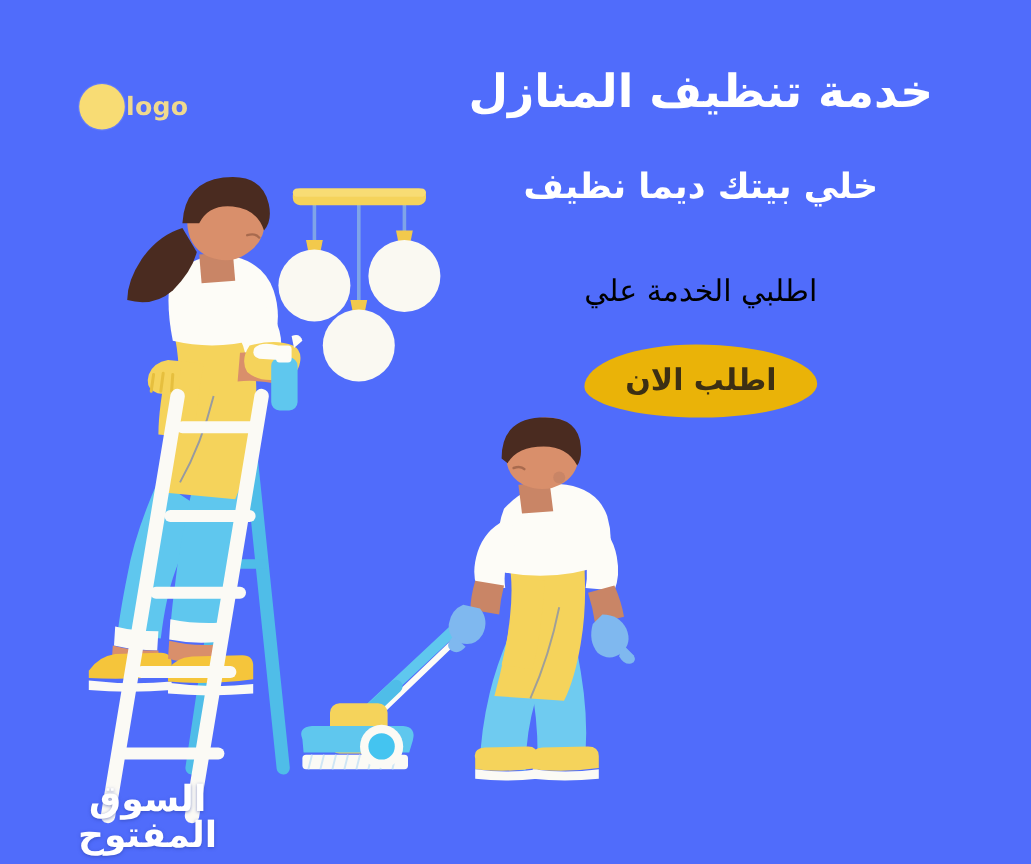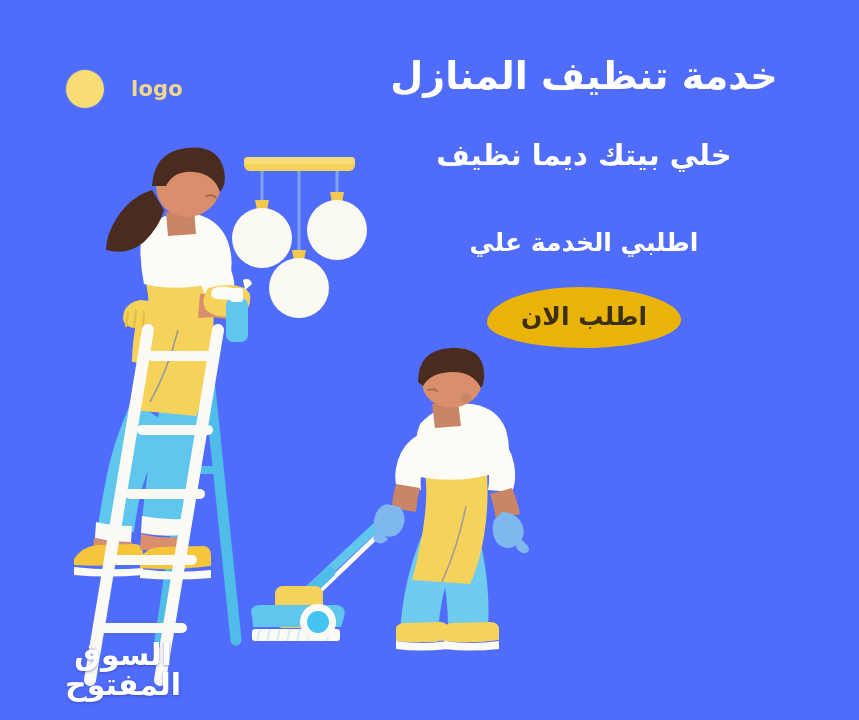--- a/index.html
+++ b/index.html
@@ -18,21 +18,21 @@
     user-select: none;
   }
 
   
   .logo-block {
     position: absolute;
     left: 66px;
     top: 70px;
     display: flex;
     align-items: center;
-    gap: 27px;
+    gap: 1px;
   }
   .logo-dot {
     width: 38px;
     height: 38px;
     border-radius: 50%;
     background: #F8DC74;
     box-shadow: 0 0 0 1px rgba(255,255,255,0.10);
   }
   .logo-text {
     font-size: 21px;
@@ -62,22 +62,22 @@
     font-size: 29px;
     line-height: 1.25;
     font-weight: 700;
     color: #FFFFFF;
     margin: 0 0 52px 0;
     white-space: nowrap;
   }
   .detail {
     font-size: 25px;
     line-height: 1.42;
-    font-weight: 700;
-    color: #ffffff;
+    font-weight: 400;
+    color: #000000;
     margin: 0 0 26px 0;
   }
   .detail span { display: block; }
 
   .cta-wrap {
     display: flex;
     justify-content: center;
   }
   .cta {
     position: relative;
@@ -105,21 +105,21 @@
     font-size: 16px;
     letter-spacing: 0.6px;
     color: #8AA0FB;
     font-weight: 400;
   }
 
   
   .opensooq {
     position: absolute;
     left: 28px;
-    bottom: 20px;
+    bottom: 8px;
     width: 190px;
     text-align: center;
     color: #FFFFFF;
     text-shadow: 0 1px 3px rgba(40,60,160,0.55);
     margin-top: 18px;
   }
   .opensooq .ar {
     font-size: 30px;
     font-weight: 700;
     line-height: 1;

